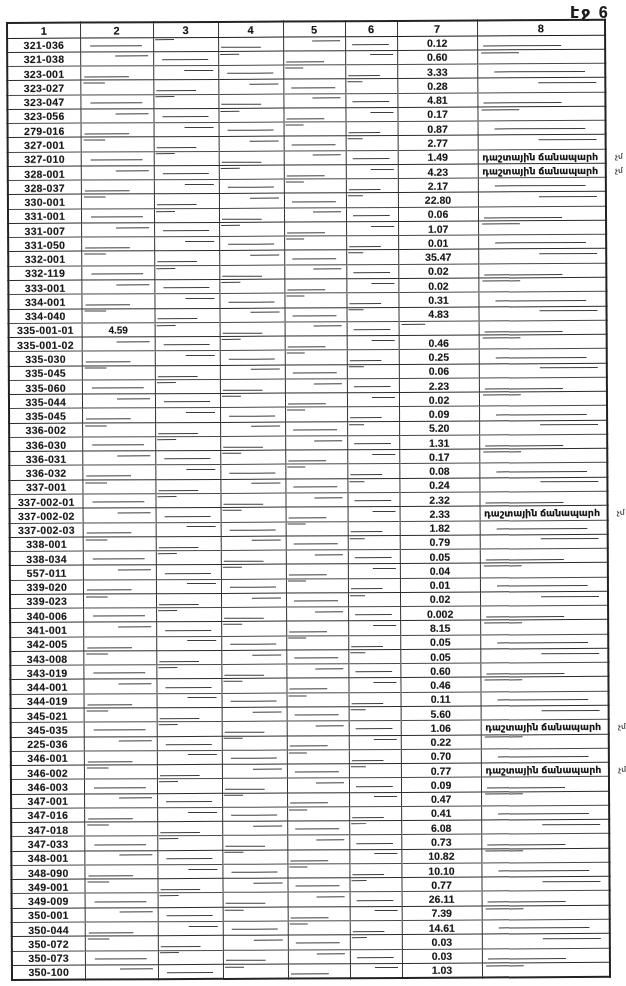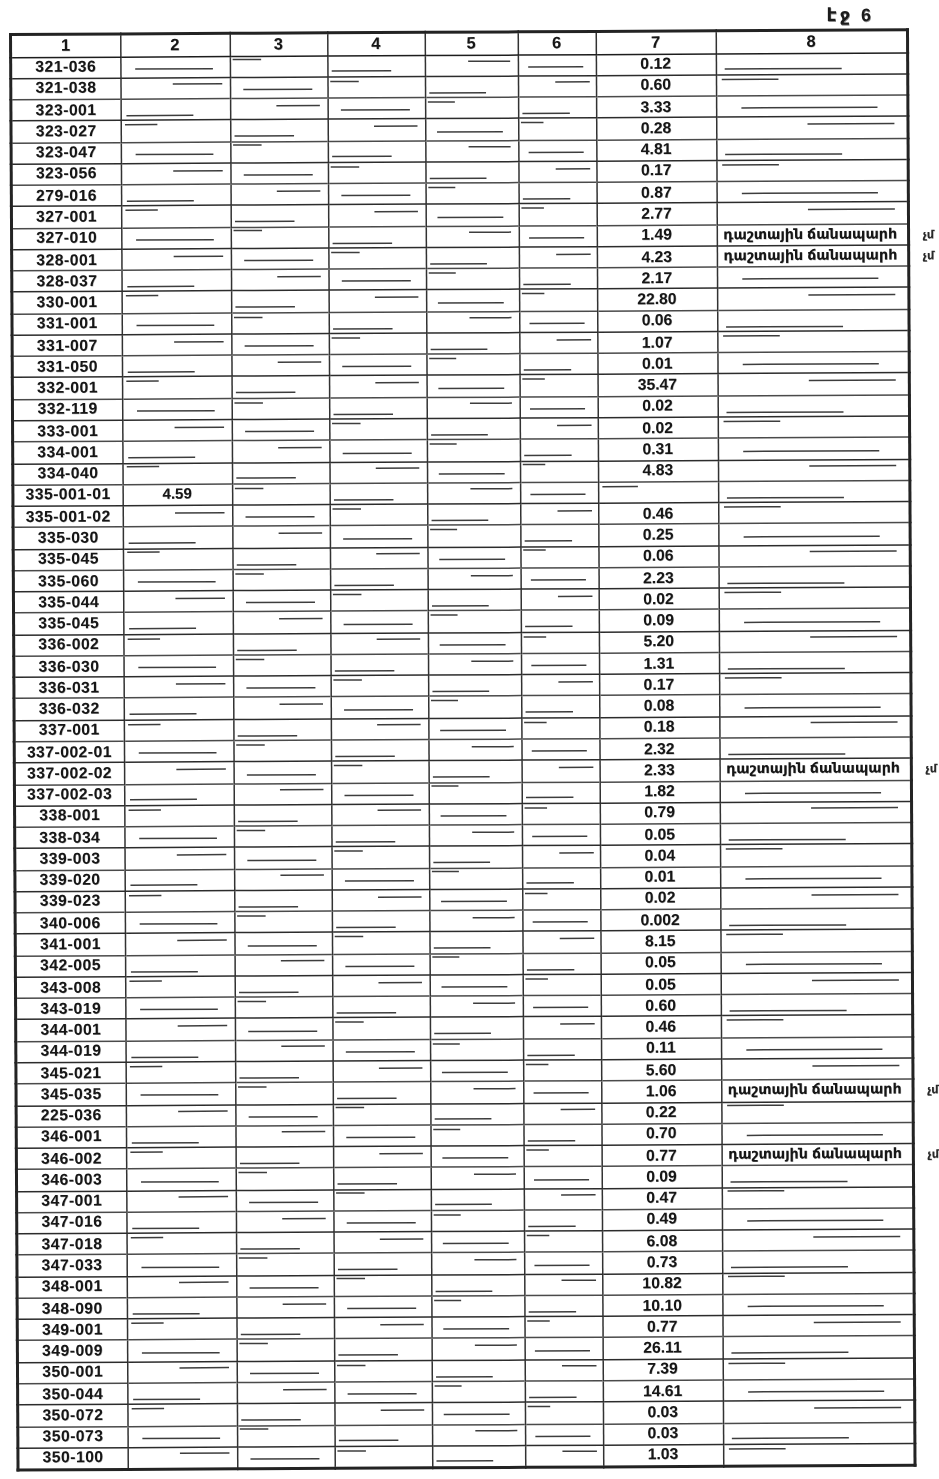--- a/index.html
+++ b/index.html
@@ -2,22 +2,22 @@
 <html><head>
 <meta charset="utf-8">
 <style>
   html,body { margin:0; padding:0; }
   body {
     width:626px; height:986px; background:#ffffff; overflow:hidden; position:relative;
     font-family:"Liberation Sans","DejaVu Sans",sans-serif;
     color:#1b1b1b;
   }
   .page-label {
-    position:absolute; top:3px; left:551px;
-    font-size:12px; font-weight:700; letter-spacing:2px;
+    position:absolute; top:3px; left:570px;
+    font-size:16px; font-weight:700; letter-spacing:2px;
     text-shadow:0.4px 0.4px 0 rgba(0,0,0,0.45);
   }
   .sheet {
     position:absolute; top:22px; left:6px;
     transform:rotate(-0.30deg); transform-origin:0 0;
   }
   table.scan {
     border-collapse:collapse; table-layout:fixed; width:598px;
     border:2px solid #232323;
   }
@@ -30,21 +30,21 @@
     text-shadow:0.3px 0.3px 0 rgba(20,20,20,0.35);
   }
   thead tr { height:15px; }
   tbody tr { height:14.28px; }
   th { font-size:11px; font-weight:700; border-bottom:1px solid #1d1d1d; }
   td.c1 { font-size:10.5px; letter-spacing:0.3px; }
   td.c7 { font-size:10.5px; }
   td.c8 { text-align:left; padding-left:4px; position:relative; font-size:9.5px; }
   .note-suffix {
     position:absolute; right:-18px; top:2px;
-    font-size:7.5px; font-weight:700; color:#2a2a2a; letter-spacing:0;
+    font-size:7.5px; font-weight:400; color:#2a2a2a; letter-spacing:0;
   }
   
   td.e { background-repeat:no-repeat; background-image:linear-gradient(#3d3d3d,#3d3d3d); }
   td.s0 { background-size:62% 1.2px; background-position:12% 82%; }
   td.s1 { background-size:46% 1px;   background-position:88% 30%; }
   td.s2 { background-size:72% 1.2px; background-position:45% 60%; }
   td.s3 { background-size:30% 1px;   background-position:4% 15%; }
   tbody td { border-top-color:#4a4a4a; }
   tbody tr:nth-child(odd) td { border-bottom:1px solid #2c2c2c; }
   tbody tr:nth-child(even) td { border-bottom:1px dotted #3f3f3f; }
@@ -389,21 +389,21 @@
           <td class="c7">0.08</td>
           <td class="c8 e s2"></td>
         </tr>
         <tr>
           <td class="c1">337-001</td>
           <td class="c2 e s3"></td>
           <td class="c3 e s0"></td>
           <td class="c4 e s1"></td>
           <td class="c5 e s2"></td>
           <td class="c6 e s3"></td>
-          <td class="c7">0.18</td>
+          <td class="c7">0.24</td>
           <td class="c8 e s1"></td>
         </tr>
         <tr>
           <td class="c1">337-002-01</td>
           <td class="c2 e s2"></td>
           <td class="c3 e s3"></td>
           <td class="c4 e s0"></td>
           <td class="c5 e s1"></td>
           <td class="c6 e s2"></td>
           <td class="c7">2.32</td>
@@ -443,21 +443,21 @@
           <td class="c1">338-034</td>
           <td class="c2 e s2"></td>
           <td class="c3 e s3"></td>
           <td class="c4 e s0"></td>
           <td class="c5 e s1"></td>
           <td class="c6 e s2"></td>
           <td class="c7">0.05</td>
           <td class="c8 e s0"></td>
         </tr>
         <tr>
-          <td class="c1">339-003</td>
+          <td class="c1">557-011</td>
           <td class="c2 e s1"></td>
           <td class="c3 e s2"></td>
           <td class="c4 e s3"></td>
           <td class="c5 e s0"></td>
           <td class="c6 e s1"></td>
           <td class="c7">0.04</td>
           <td class="c8 e s3"></td>
         </tr>
         <tr>
           <td class="c1">339-020</td>
@@ -619,21 +619,21 @@
           <td class="c7">0.47</td>
           <td class="c8 e s3"></td>
         </tr>
         <tr>
           <td class="c1">347-016</td>
           <td class="c2 e s0"></td>
           <td class="c3 e s1"></td>
           <td class="c4 e s2"></td>
           <td class="c5 e s3"></td>
           <td class="c6 e s0"></td>
-          <td class="c7">0.49</td>
+          <td class="c7">0.41</td>
           <td class="c8 e s2"></td>
         </tr>
         <tr>
           <td class="c1">347-018</td>
           <td class="c2 e s3"></td>
           <td class="c3 e s0"></td>
           <td class="c4 e s1"></td>
           <td class="c5 e s2"></td>
           <td class="c6 e s3"></td>
           <td class="c7">6.08</td>

